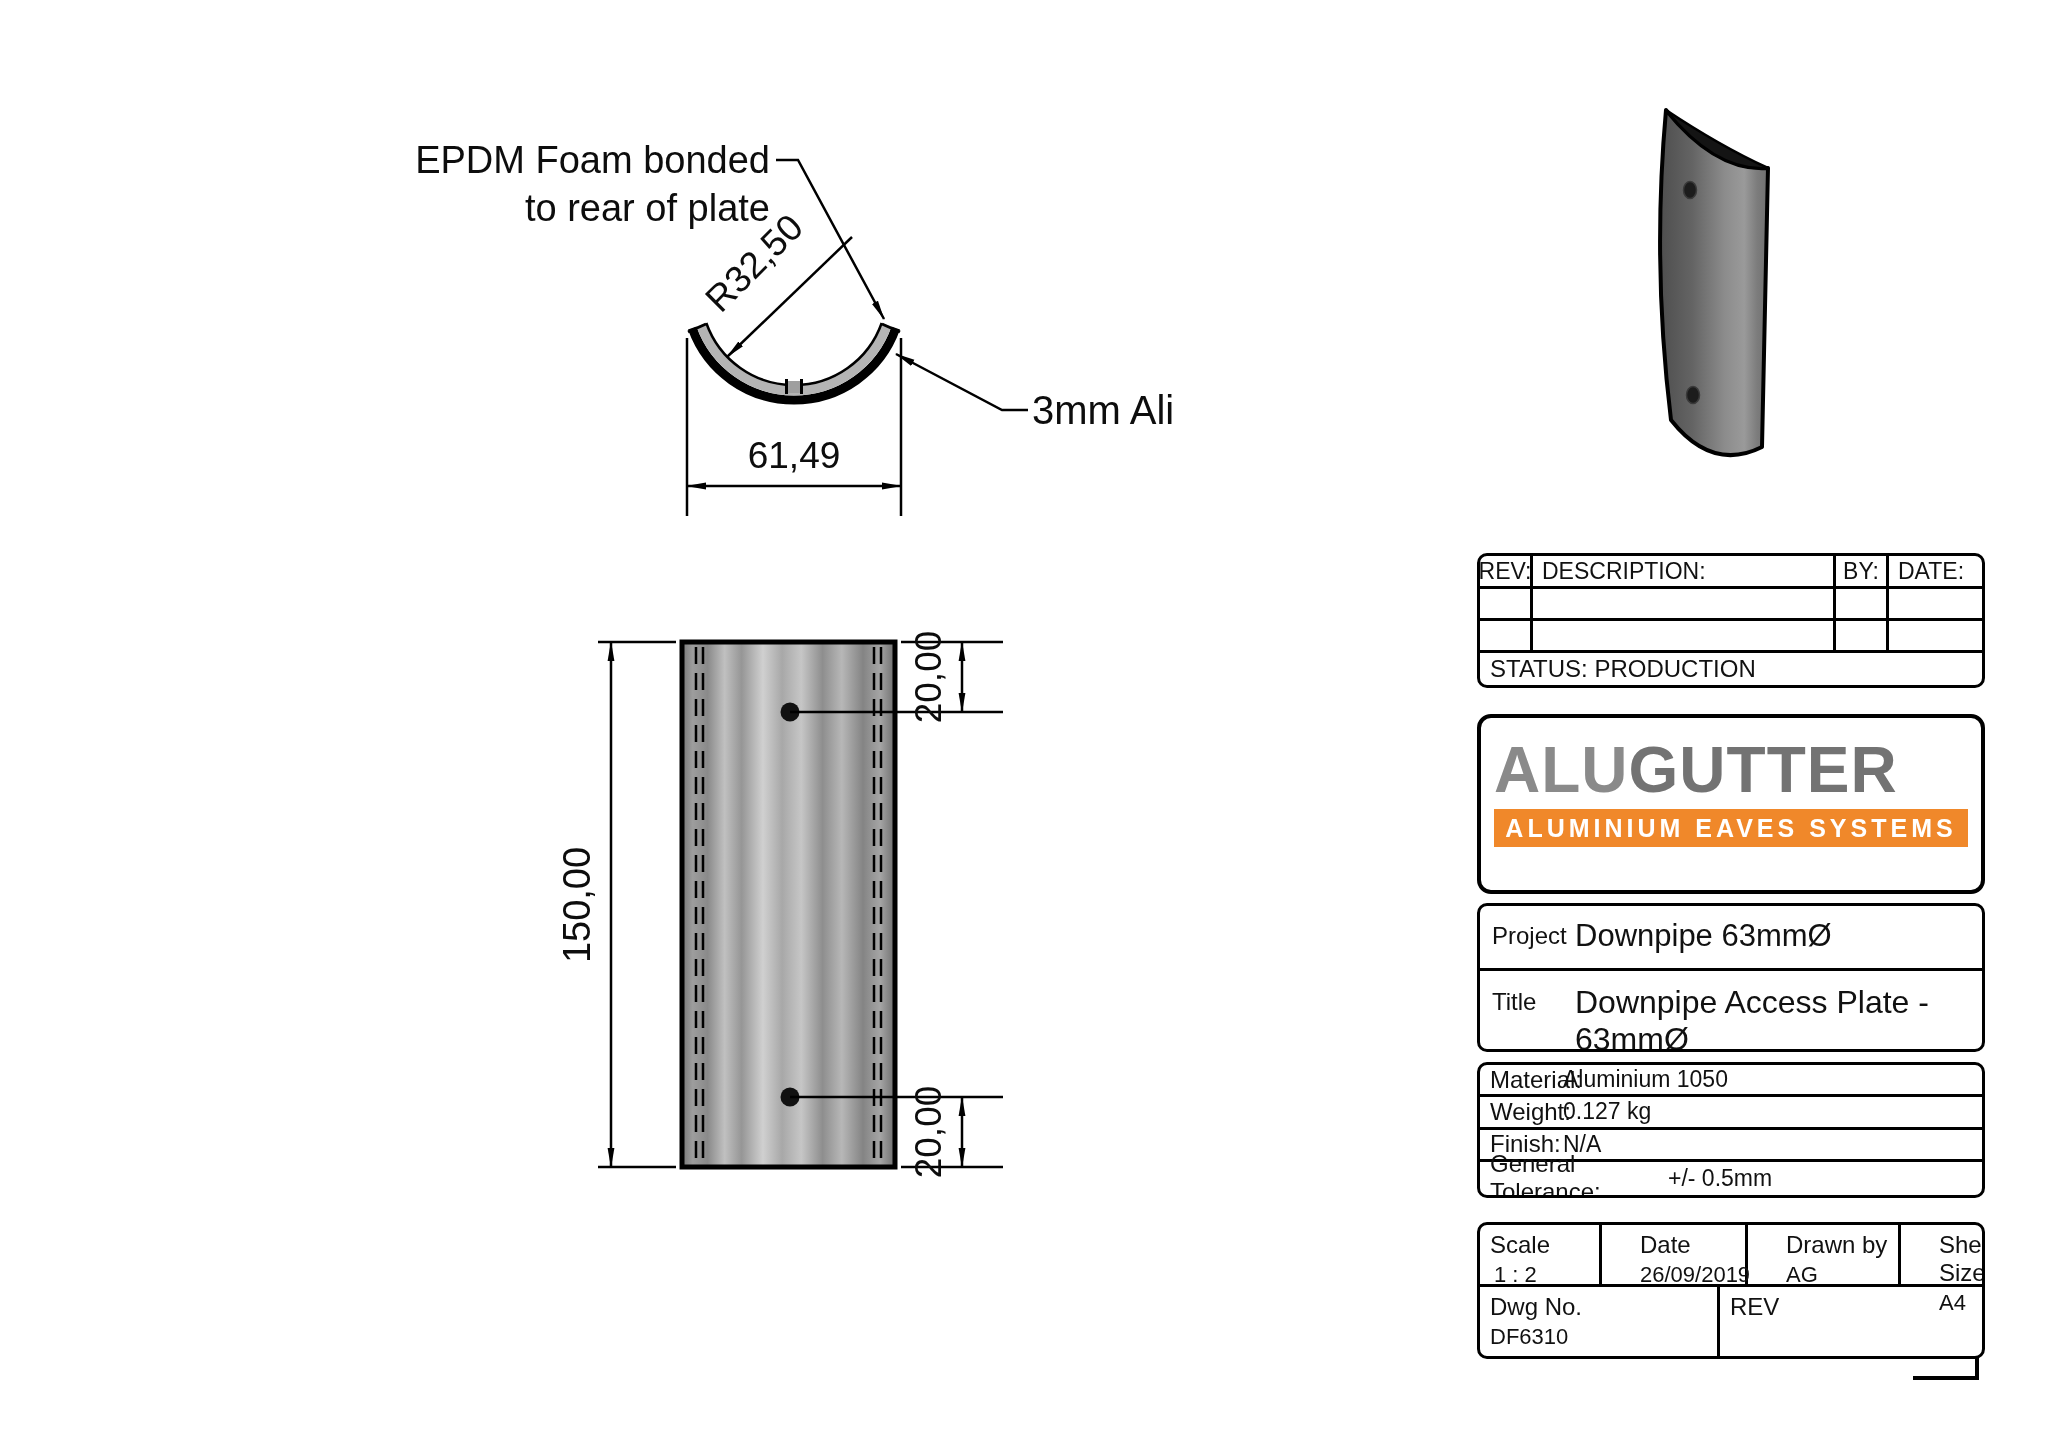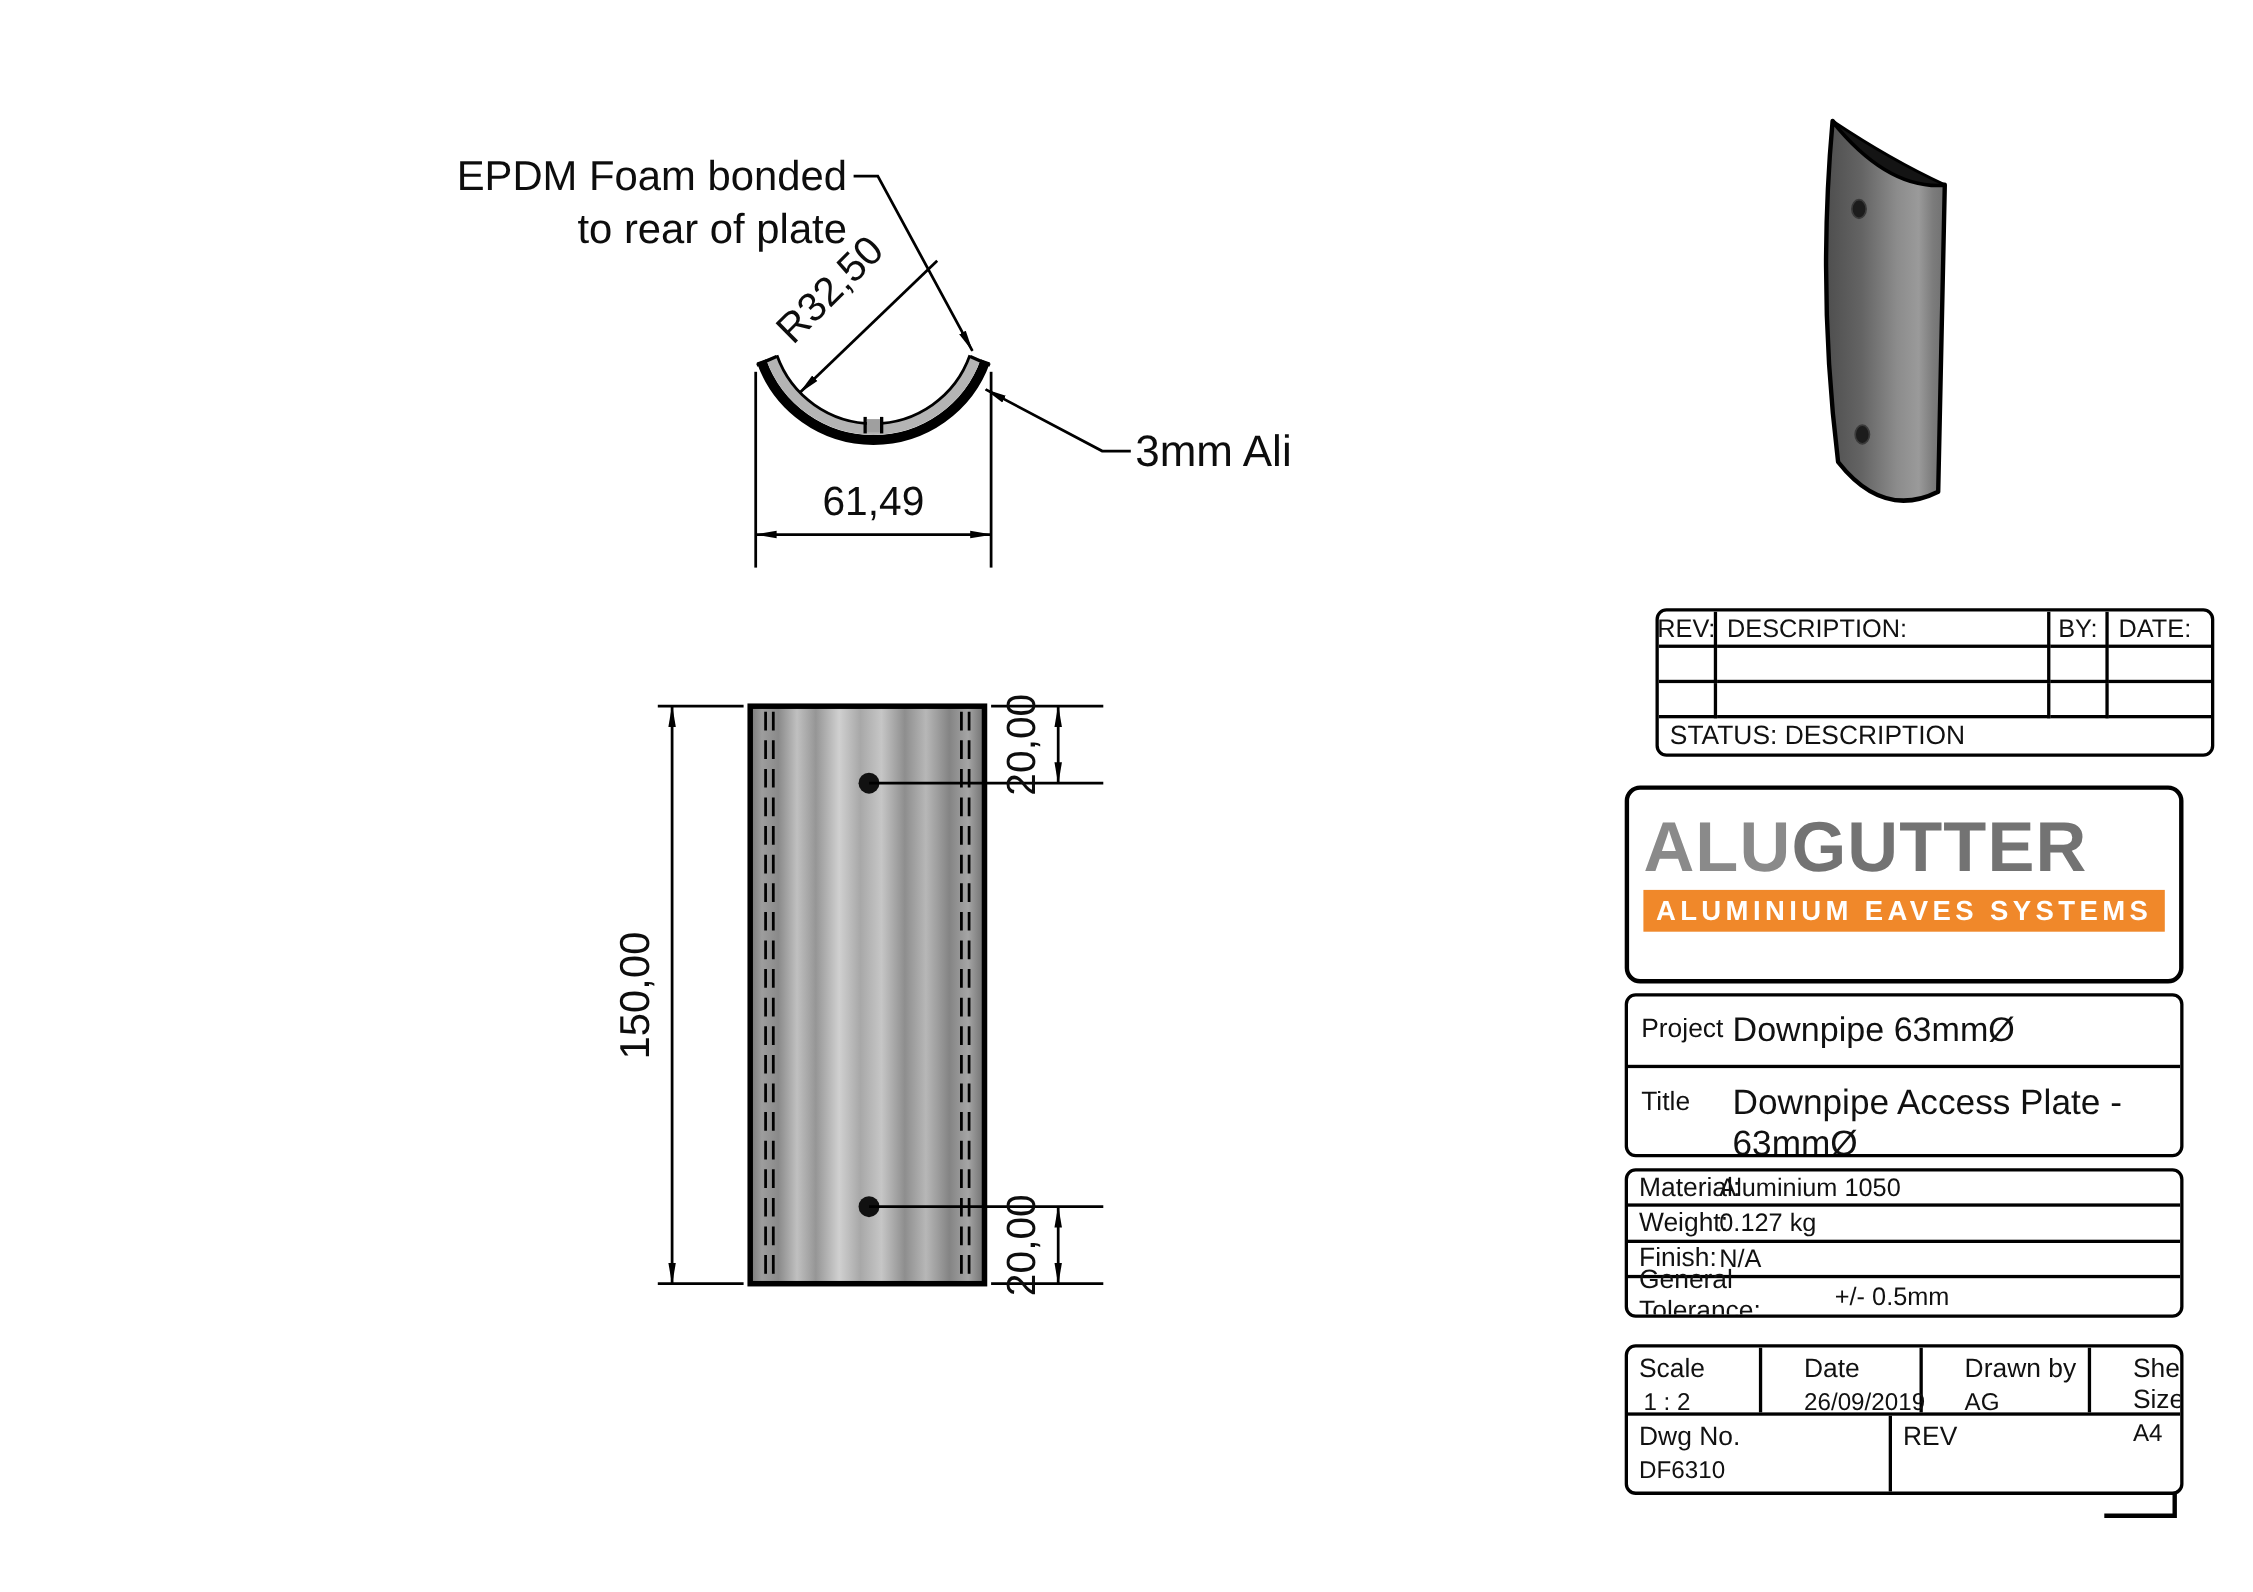--- a/index.html
+++ b/index.html
@@ -24,21 +24,21 @@
 
   
   .box {
     position: absolute;
     border: 3.5px solid #000;
     border-radius: 10px;
     background: #fff;
   }
 
   
-  .rev-table { left: 1477px; top: 553px; width: 508px; height: 135px; overflow: hidden; margin-left: 28px; }
+  .rev-table { left: 1477px; top: 553px; width: 508px; height: 135px; overflow: hidden; }
   .rev-grid {
     display: grid;
     width: 100%; height: 100%;
     grid-template-columns: 53px 303px 53px 1fr;
     grid-template-rows: 33px 32px 32px 1fr;
   }
   .rev-grid .c {
     border-right: 3px solid #000;
     border-bottom: 3px solid #000;
     display: flex; align-items: center;
@@ -235,21 +235,21 @@
       <div class="c"></div>
       <div class="c"></div>
       <div class="c"></div>
       <div class="c last"></div>
 
       <div class="c"></div>
       <div class="c"></div>
       <div class="c"></div>
       <div class="c last"></div>
 
-      <div class="status-row">STATUS: DESCRIPTION</div>
+      <div class="status-row">STATUS: PRODUCTION</div>
     </div>
   </div>
 
   <div class="box logo-box">
     <div class="logo-word">
       <span style="color:#8a8a8a">ALU</span><span style="color:#737373">GUTTER</span>
     </div>
     <div class="logo-banner" style="background:#f0882a;color:#ffffff">ALUMINIUM EAVES SYSTEMS</div>
   </div>
 

